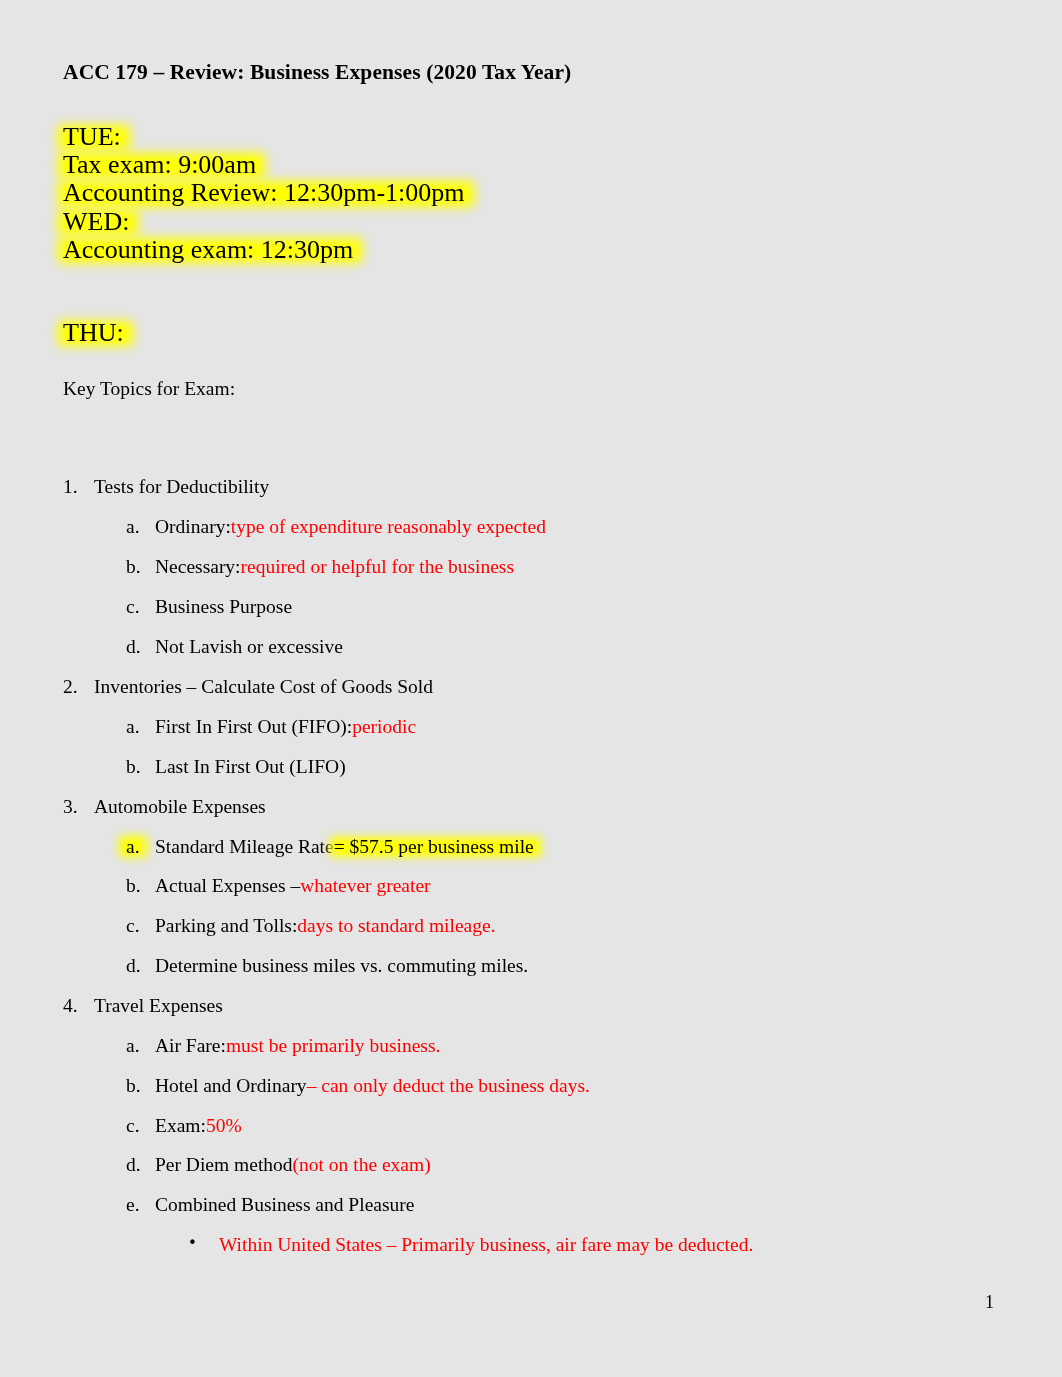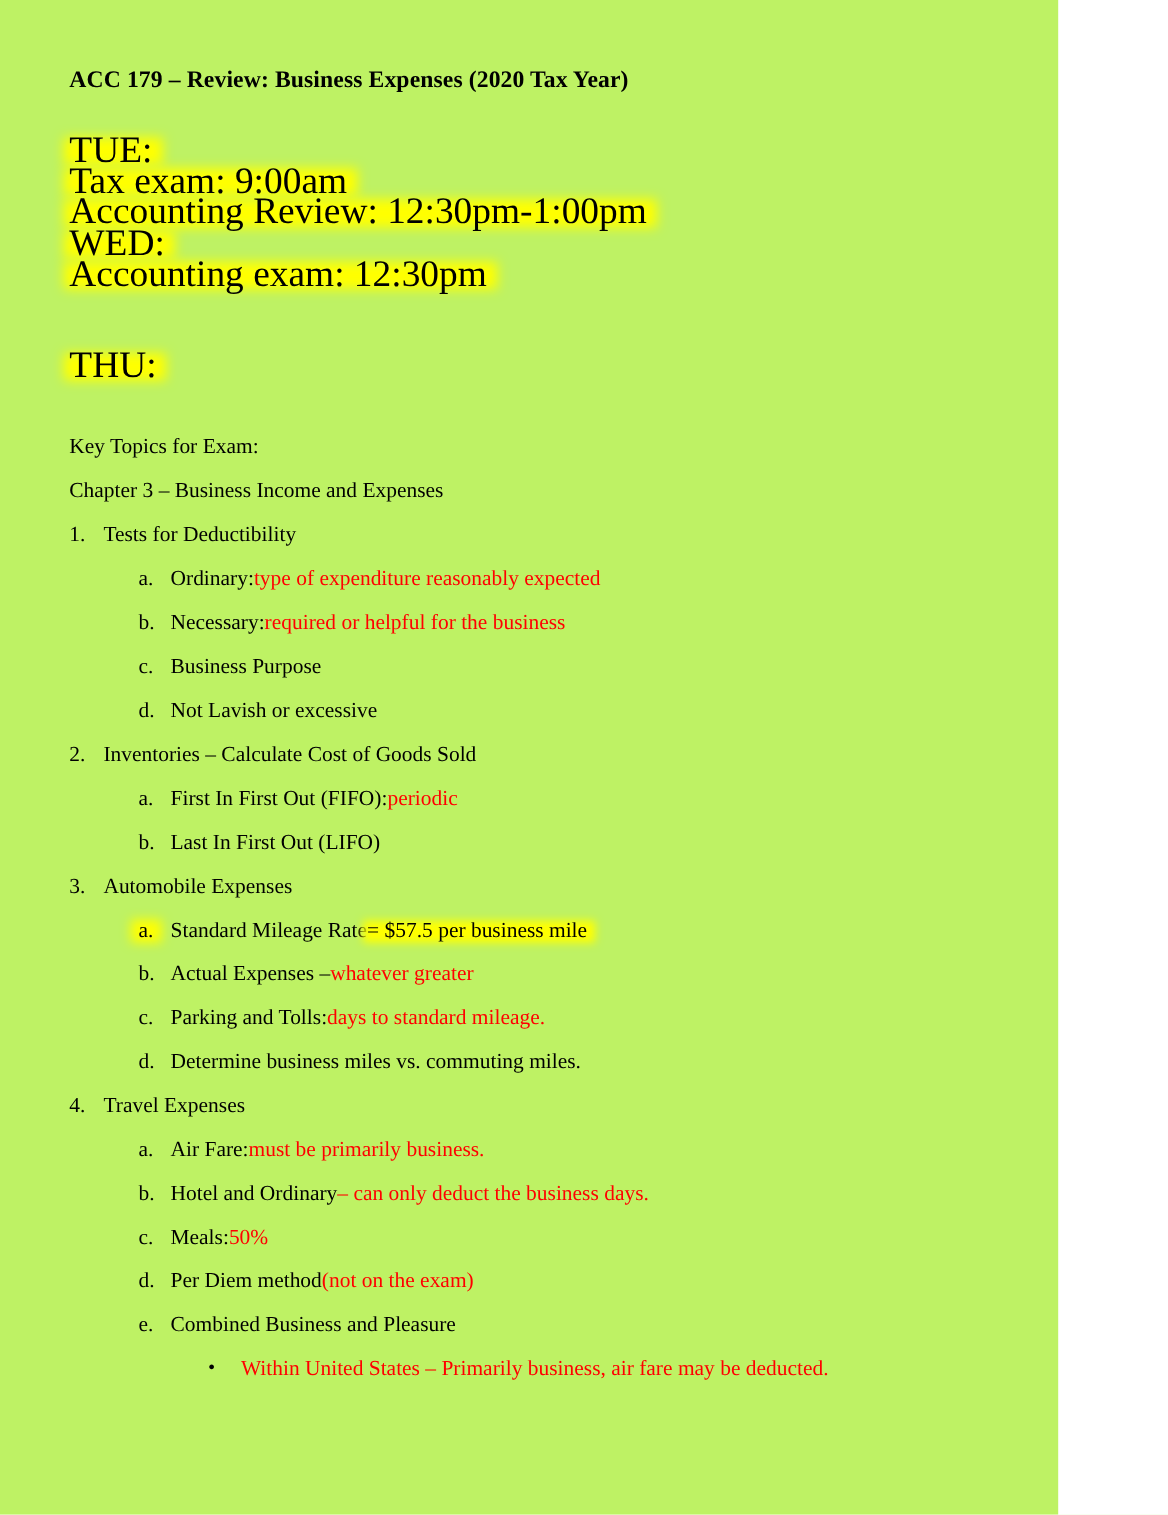--- a/index.html
+++ b/index.html
@@ -7,42 +7,42 @@
     padding: 0;
     background: #ffffff;
   }
   body {
     font-family: "Liberation Serif", "DejaVu Serif", serif;
     color: #000000;
     -webkit-font-smoothing: antialiased;
   }
   .page {
     position: relative;
-    width: 962px;
+    width: 1062px;
     height: 1377px;
-    background: #bef264;
+    background: #e5e5e5;
     overflow: hidden;
   }
 
   
   .doc-title {
     position: absolute;
     left: 63px;
     top: 60px;
     font-size: 21.5px;
     font-weight: bold;
     letter-spacing: 0.1px;
     white-space: nowrap;
   }
 
   
   .schedule {
     position: absolute;
     left: 63px;
-    font-size: 34px;
+    font-size: 26px;
     line-height: 28.2px;
     white-space: nowrap;
   }
   .sched-a { top: 123px; }
   .sched-b { top: 319px; }
 
   .hl-line {
     position: relative;
     display: block;
     width: max-content;
@@ -156,22 +156,21 @@
     <div class="hl-line"><span>Tax exam: 9:00am</span></div>
     <div class="hl-line"><span>Accounting Review: 12:30pm-1:00pm</span></div>
     <div class="hl-line"><span>WED:</span></div>
     <div class="hl-line"><span>Accounting exam: 12:30pm</span></div>
   </div>
 
   <div class="schedule sched-b">
     <div class="hl-line"><span>THU:</span></div>
   </div>
 
-  <div class="para" style="top:396px;">Key Topics for Exam:</div>
-  <div class="para" style="top:436px;">Chapter 3 – Business Income and Expenses</div>
+  <div class="para" style="top:378px;">Key Topics for Exam:</div>
 
   <div class="li lvl1" style="top:476px;">
     <span class="marker">1.</span>
     <span class="body">Tests for Deductibility</span>
   </div>
   <div class="li lvl2" style="top:516px;">
     <span class="marker">a.</span>
     <span class="body">Ordinary: </span><span class="red">type of expenditure reasonably expected</span>
   </div>
   <div class="li lvl2" style="top:556px;">
@@ -228,21 +227,21 @@
   <div class="li lvl2" style="top:1035px;">
     <span class="marker">a.</span>
     <span class="body">Air Fare: </span><span class="red">must be primarily business.</span>
   </div>
   <div class="li lvl2" style="top:1075px;">
     <span class="marker">b.</span>
     <span class="body">Hotel and Ordinary </span><span class="red">– can only deduct the business days.</span>
   </div>
   <div class="li lvl2" style="top:1115px;">
     <span class="marker">c.</span>
-    <span class="body">Meals: </span><span class="red">50%</span>
+    <span class="body">Exam: </span><span class="red">50%</span>
   </div>
   <div class="li lvl2" style="top:1154px;">
     <span class="marker">d.</span>
     <span class="body">Per Diem method </span><span class="red">(not on the exam)</span>
   </div>
   <div class="li lvl2" style="top:1194px;">
     <span class="marker">e.</span>
     <span class="body">Combined Business and Pleasure</span>
   </div>
 

